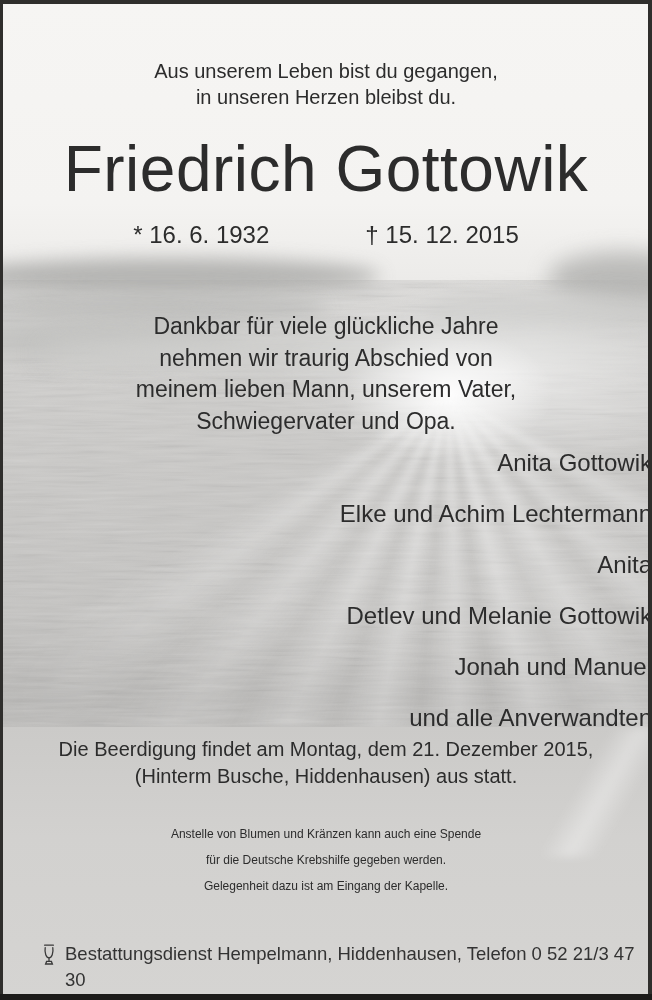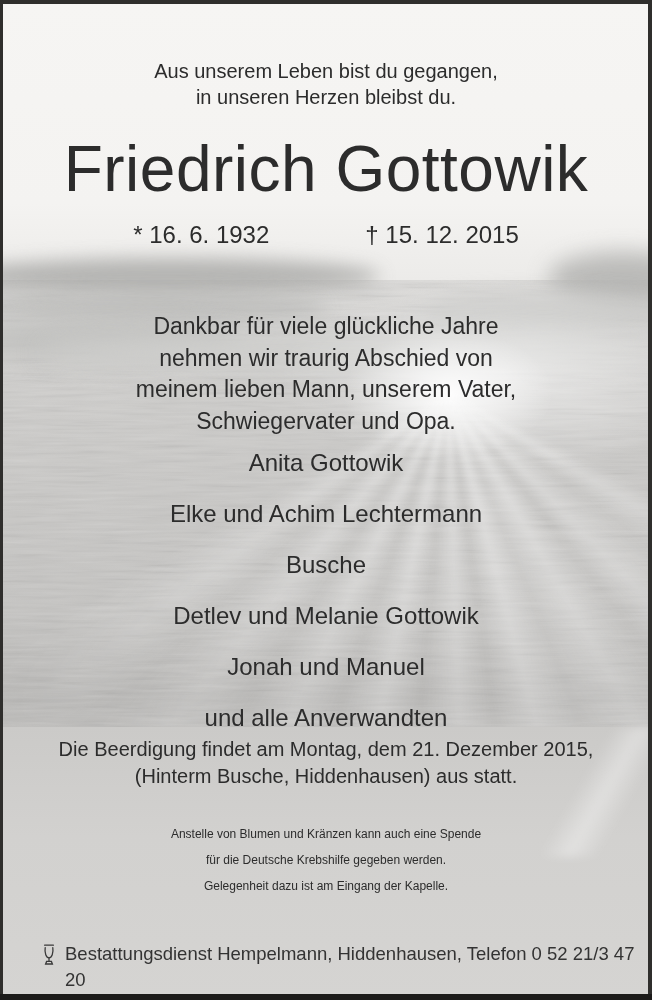--- a/index.html
+++ b/index.html
@@ -50,21 +50,21 @@
   .frame-top{position:absolute;left:0;top:0;width:652px;height:4px;background:#2f2e2c;}
   .frame-left{position:absolute;left:0;top:0;width:3px;height:1000px;background:#2f2e2c;}
   .frame-right{position:absolute;right:0;top:0;width:4px;height:1000px;background:#2f2e2c;}
   .frame-bottom{position:absolute;left:0;bottom:0;width:652px;height:6px;background:#1c1b1a;}
   
   .txt{position:absolute;left:0;width:652px;text-align:center;}
   .epigraph{top:58px;font-size:20px;line-height:26px;}
   .name{top:137px;font-size:64px;line-height:64px;letter-spacing:.5px;}
   .dates{top:223px;font-size:24px;line-height:24px;display:flex;justify-content:center;gap:96px;}
   .tribute{top:295px;font-size:23px;line-height:31.5px;margin-top:16px;}
-  .mourners{top:451px;font-size:24px;line-height:24px;}
+  .mourners{top:451px;font-size:24px;line-height:24px;text-align:right;}
   .mourners .m-line{margin-top:27px;}
   .mourners .m-line:first-child{margin-top:0;}
   .funeral{top:736px;font-size:20px;line-height:26.5px;}
   .donation{top:821px;font-size:12px;line-height:26px;}
   .footer{position:absolute;left:41px;top:941px;display:flex;align-items:flex-start;gap:8px;
     font-size:18.5px;line-height:26px;color:#333;}
   .urn-icon{flex:0 0 auto;margin-top:1px;}
 </style>
 </head>
 <body>
@@ -106,21 +106,21 @@
   <div class="txt tribute">
     <div>Dankbar für viele glückliche Jahre</div>
     <div>nehmen wir traurig Abschied von</div>
     <div>meinem lieben Mann, unserem Vater,</div>
     <div>Schwiegervater und Opa.</div>
   </div>
 
   <div class="txt mourners">
     <div class="m-line">Anita Gottowik</div>
     <div class="m-line">Elke und Achim Lechtermann</div>
-    <div class="m-line">Busche</div>
+    <div class="m-line">Anita</div>
     <div class="m-line">Detlev und Melanie Gottowik</div>
     <div class="m-line">Jonah und Manuel</div>
     <div class="m-line">und alle Anverwandten</div>
   </div>
 
   <div class="txt funeral">
     <div>Die Beerdigung findet am Montag, dem 21. Dezember 2015,</div>
     <div>(Hinterm Busche, Hiddenhausen) aus statt.</div>
   </div>
 
@@ -132,21 +132,21 @@
 
   <div class="footer">
     <svg class="urn-icon" width="16" height="26" viewBox="0 0 16 26" aria-hidden="true">
       <g fill="none" stroke="#3a3a3a" stroke-width="1.3" stroke-linecap="round">
         <line x1="3.6" y1="3.2" x2="12.4" y2="3.2"></line>
         <path d="M4.2 5.6 C3.4 11 5.2 15.8 8 15.8 C10.8 15.8 12.6 11 11.8 5.6"></path>
         <line x1="8" y1="15.8" x2="8" y2="19.4"></line>
         <path d="M5.6 19.4 L10.4 19.4 L11.4 22 L4.6 22 Z"></path>
       </g>
     </svg>
-    <span>Bestattungsdienst Hempelmann, Hiddenhausen, Telefon 0 52 21/3 47 20</span>
+    <span>Bestattungsdienst Hempelmann, Hiddenhausen, Telefon 0 52 21/3 47 30</span>
   </div>
 
   <div class="frame-top"></div>
   <div class="frame-left"></div>
   <div class="frame-right"></div>
   <div class="frame-bottom"></div>
 
 </div>
 
 </body></html>

